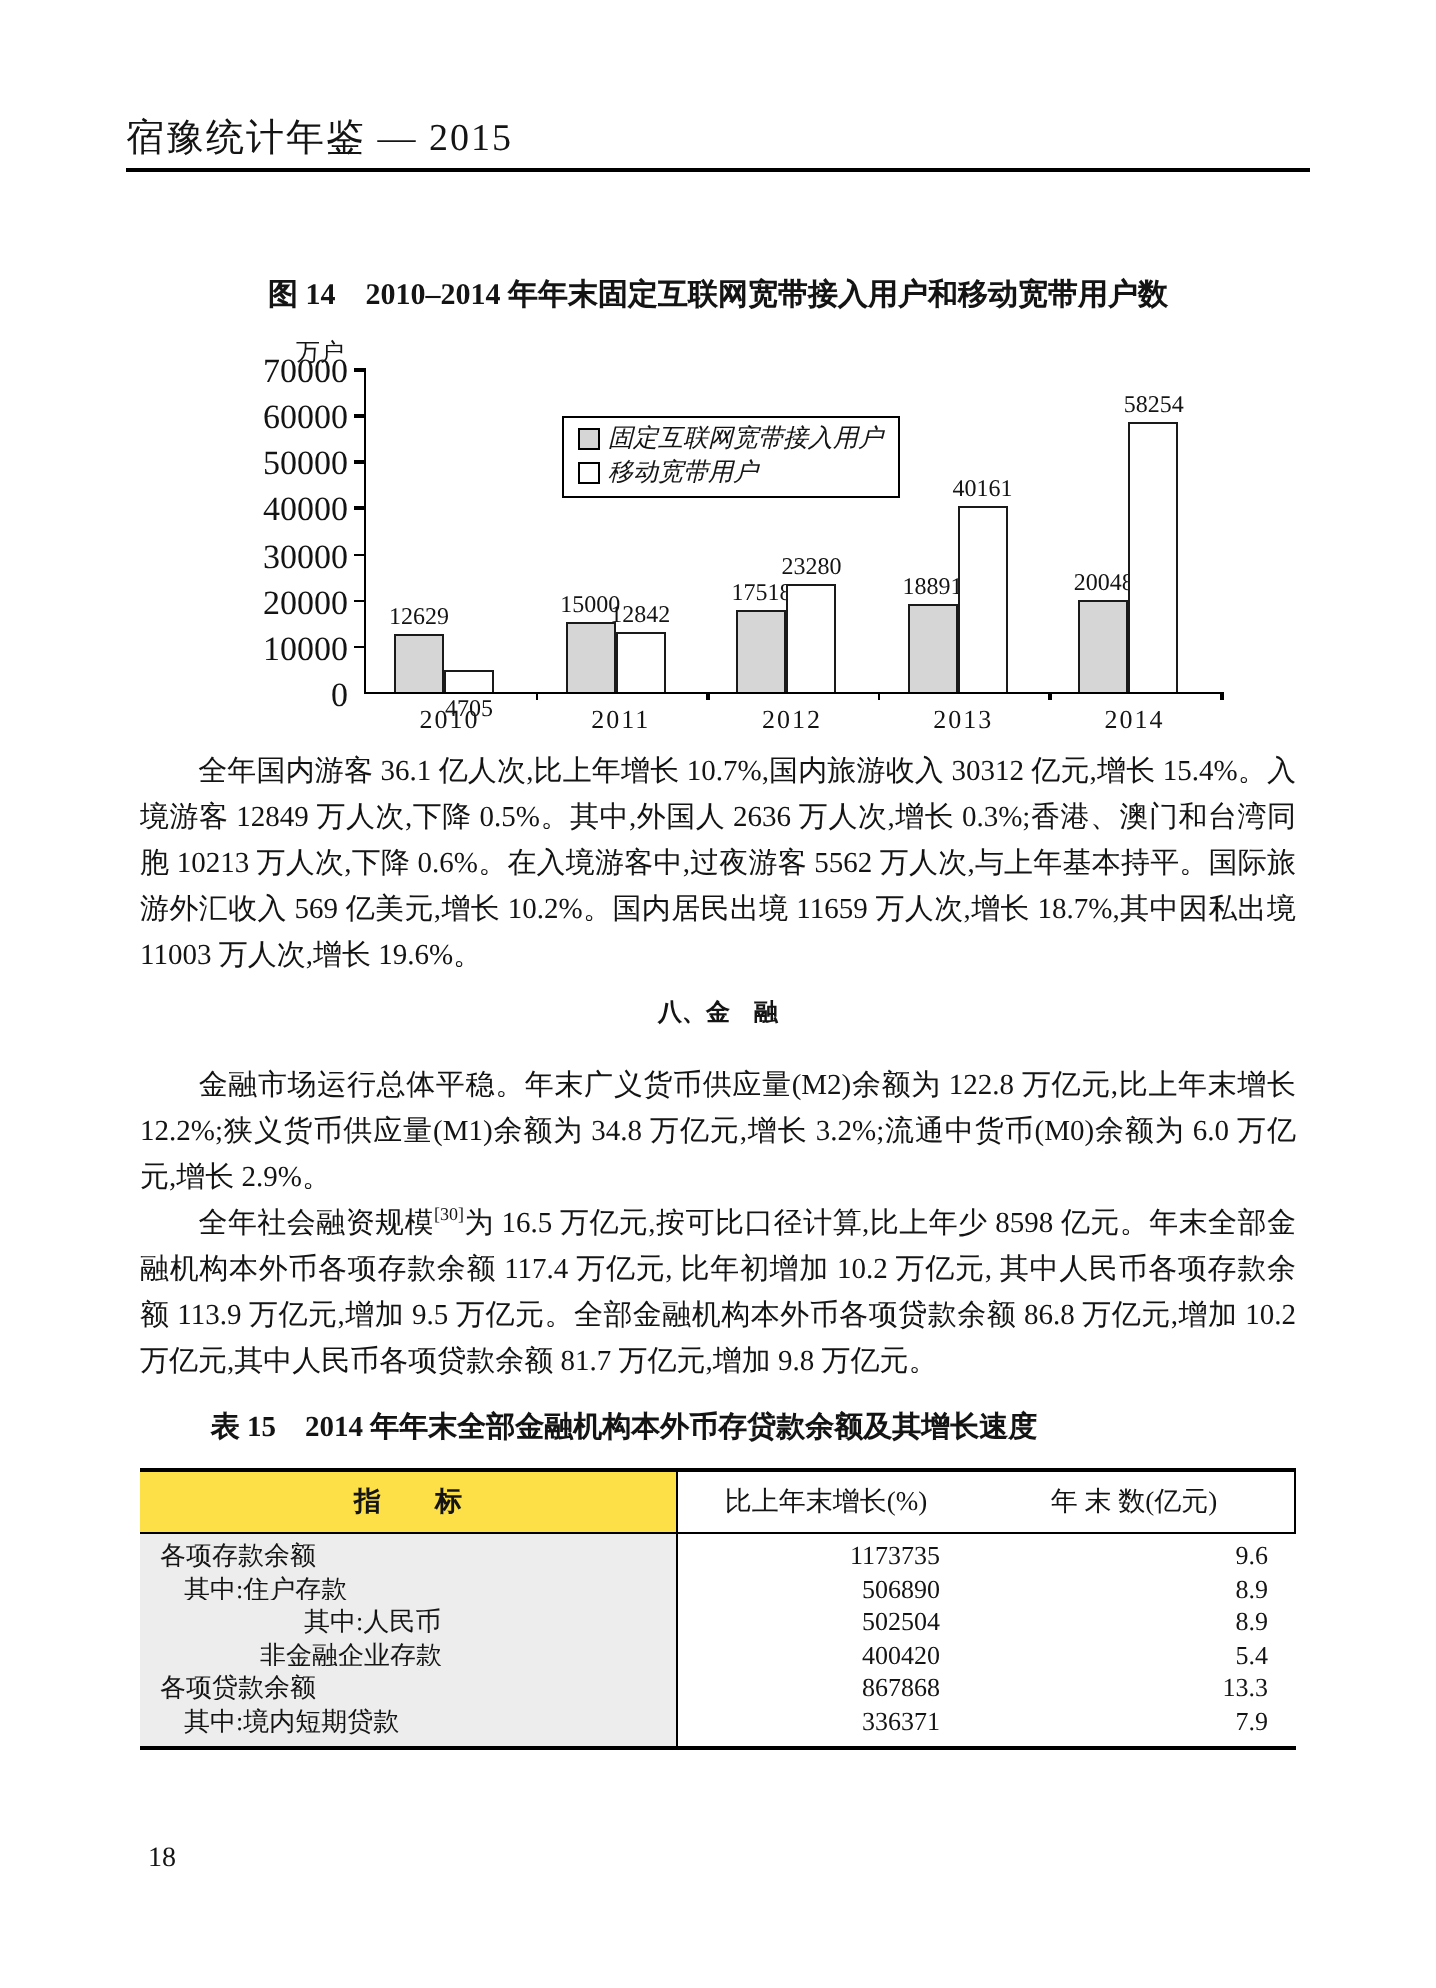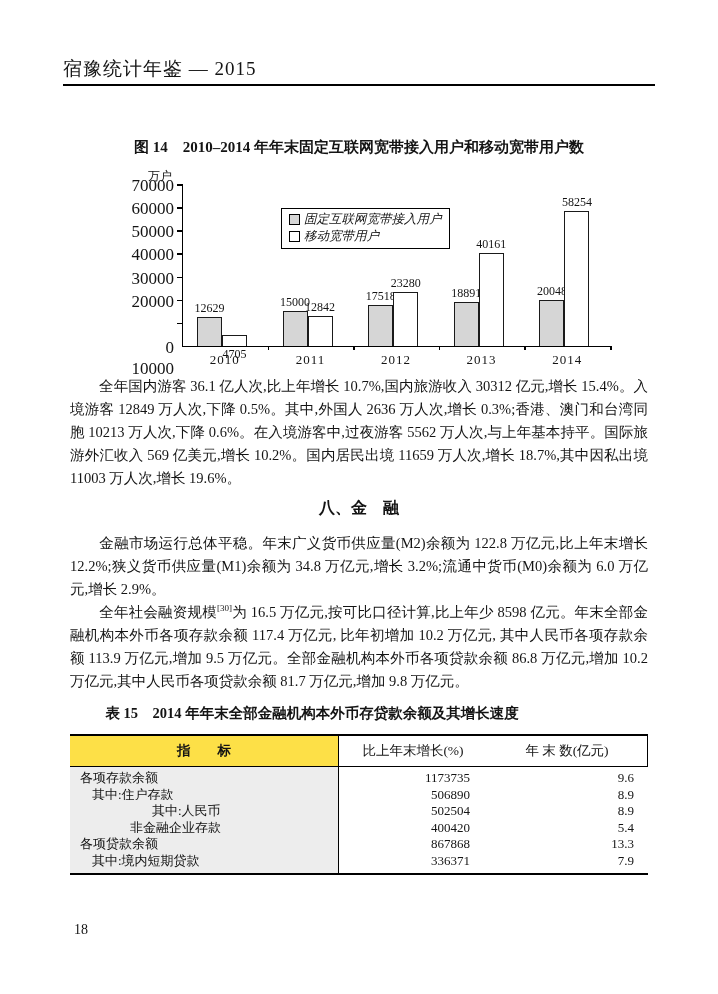--- a/index.html
+++ b/index.html
@@ -21,21 +21,21 @@
   .bar-label{position:absolute;width:58px;text-align:center;font-size:12px;white-space:nowrap;}
   .x-tick{position:absolute;width:1.5px;height:4px;background:#000;top:162px;}
   .x-tick-label{position:absolute;top:186px;text-align:center;font-size:13px;letter-spacing:1px;}
   .legend{position:absolute;left:98px;top:24px;border:1.5px solid #000;background:#fff;padding:2px 7px 3px 7px;}
   .legend-item{display:flex;align-items:center;font-size:12.5px;line-height:17px;white-space:nowrap;font-style:italic;}
   .legend-marker{display:inline-block;width:9px;height:9px;border:1px solid #000;margin-right:4px;flex:none;}
   
   .para{position:absolute;left:70px;width:578px;font-size:14.5px;line-height:23px;text-align:justify;text-justify:inter-ideograph;}
   .para .indent{display:inline-block;width:2em;}
   sup.note{font-size:9px;vertical-align:super;line-height:0;}
-  .section-title{position:absolute;left:0;top:498px;width:718px;text-align:center;font-size:16px;font-weight:bold;}
+  .section-title{position:absolute;left:0;top:498px;width:718px;text-align:center;font-size:12px;font-weight:bold;}
   .table-title{position:absolute;left:0;top:704px;width:584px;text-align:center;font-size:14.5px;font-weight:bold;margin-left:20px;}
   
   .stat-table{position:absolute;left:70px;top:734px;width:578px;border-top:2.5px solid #000;border-bottom:2.5px solid #000;font-size:13px;}
   .t-header{display:flex;height:30px;align-items:center;border-bottom:1.5px solid #000;font-size:13.5px;}
   .t-header .hc{text-align:center;box-sizing:border-box;}
   .hc1{width:269px;background:#fde047;height:100%;display:flex;align-items:center;justify-content:center;border-right:1.2px solid #000;font-weight:bold;}
   .hc2{width:161px;height:100%;display:flex;align-items:center;justify-content:center;border-right:1.2px solid #000;}
   .hc3{width:148px;height:100%;display:flex;align-items:center;justify-content:center;}
   .t-body{padding:3px 0 4px 0;}
   .t-row{display:flex;height:16.5px;line-height:16.5px;}
@@ -57,21 +57,21 @@
 
   <div class="chart">
     <div class="unit-label">万户</div>
     <div>
         <div class="y-tick-label" style="top: 10px;">70000</div>
         <div class="y-tick-label" style="top: 33.1429px;">60000</div>
         <div class="y-tick-label" style="top: 56.2857px;">50000</div>
         <div class="y-tick-label" style="top: 79.4286px;">40000</div>
         <div class="y-tick-label" style="top: 102.571px;">30000</div>
         <div class="y-tick-label" style="top: 125.714px;">20000</div>
-        <div class="y-tick-label" style="top: 148.857px; margin-top: 44px;">10000</div>
+        <div class="y-tick-label" style="top: 148.857px;">10000</div>
         <div class="y-tick-label" style="top: 172px;">0</div>
       </div>
     <div class="chart-plot">
       <div class="legend">
         <div class="legend-item">
           <span class="legend-marker" style="background:#d6d6d6;"></span>
           <span>固定互联网宽带接入用户</span>
         </div>
         <div class="legend-item">
           <span class="legend-marker" style="background:#ffffff;"></span>

